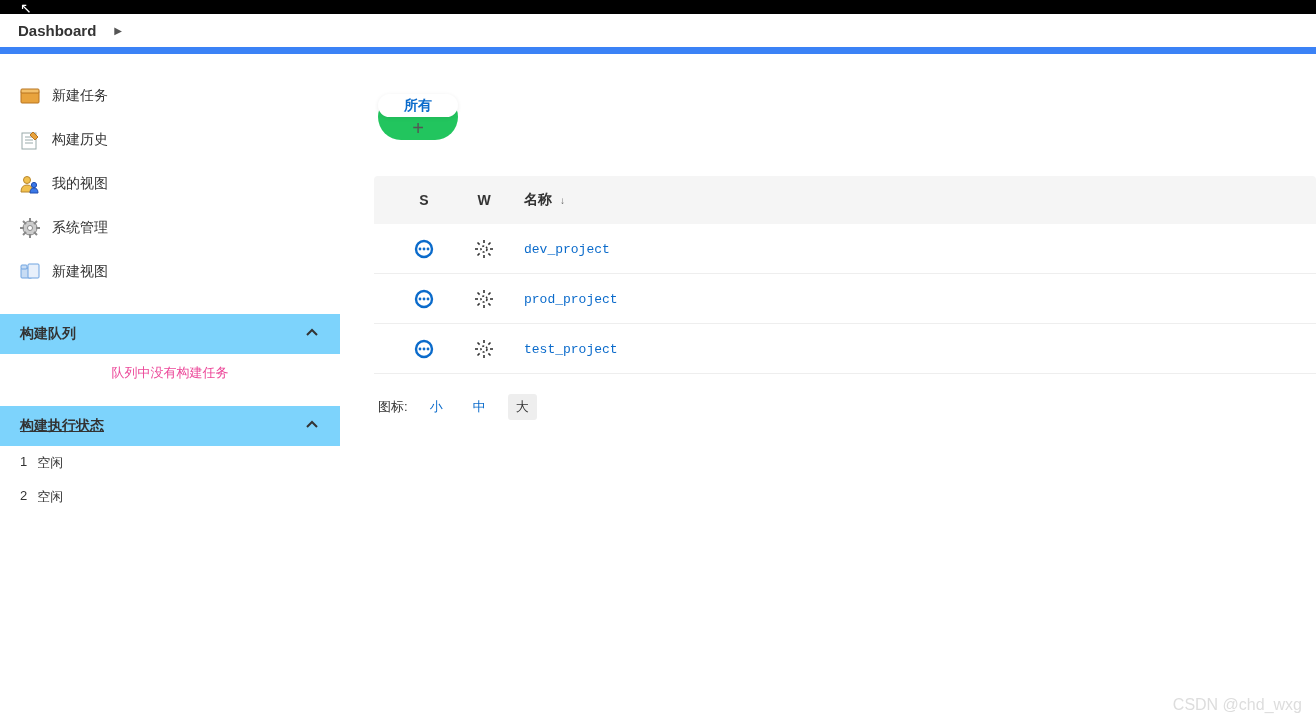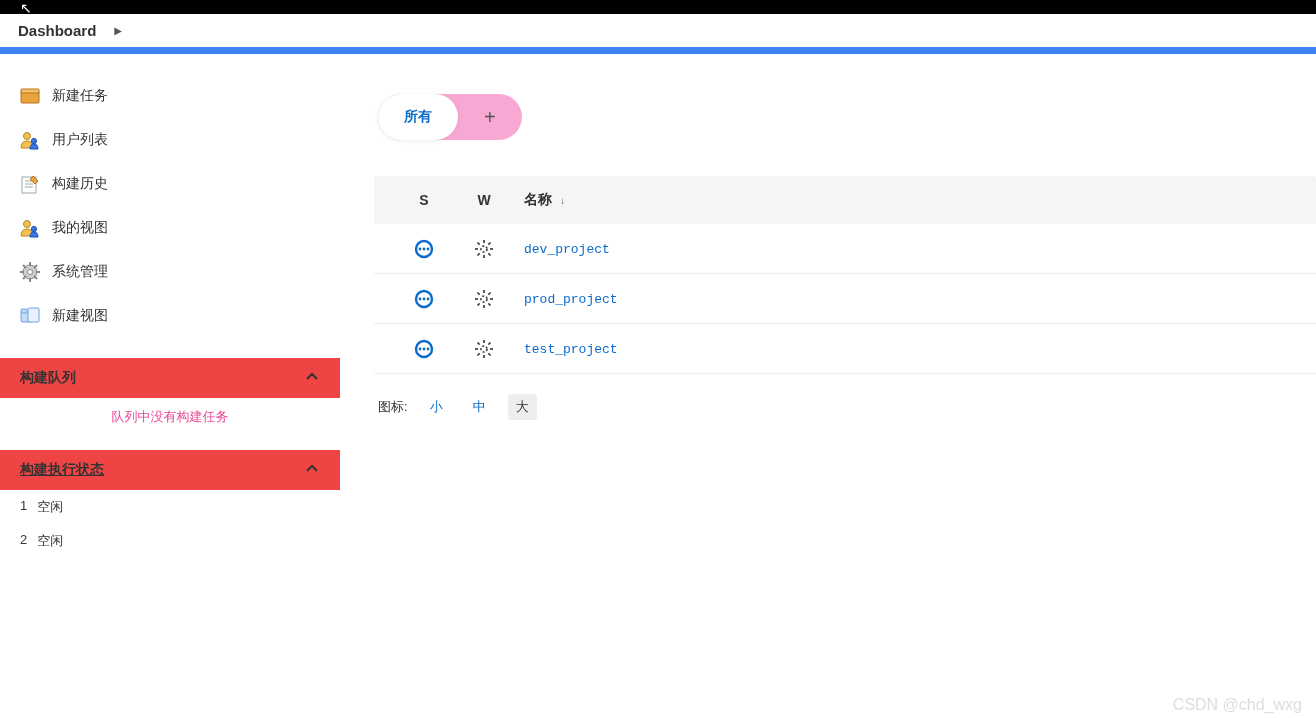--- a/index.html
+++ b/index.html
@@ -7,27 +7,27 @@
   .topbar { height: 14px; background: #000; }
   .topbar-arrow { position: absolute; left: 20px; top: 0; color: #fff; font-size: 14px; }
   .breadcrumb { height: 40px; border-bottom: 7px solid #3b82f6; display: flex; align-items: center; padding: 0 18px; }
   .breadcrumb-title { font-weight: bold; font-size: 15px; color: #333; }
   .breadcrumb-arrow { margin-left: 18px; color: #555; font-size: 10px; }
   .layout { display: flex; min-height: calc(100vh - 54px); }
   .sidebar { width: 340px; background: #fff; border-right: 0; padding-top: 20px; }
   .side-link { display: flex; align-items: center; height: 44px; padding: 0 20px; cursor: pointer; }
   .side-icon { width: 20px; height: 20px; margin-right: 12px; display: flex; align-items: center; justify-content: center; }
   .side-link-label { color: #333; font-size: 14px; }
-  .section-head { display: flex; align-items: center; justify-content: space-between; background: #ef4444; padding: 0 20px; height: 40px; font-weight: bold; cursor: pointer; margin-top: 20px; }
+  .section-head { display: flex; align-items: center; justify-content: space-between; background: #7dd3fc; padding: 0 20px; height: 40px; font-weight: bold; cursor: pointer; margin-top: 20px; }
   .section-head.first { margin-top: 20px; }
   .section-body { padding: 10px 20px 0 20px; font-size: 13px; color: #ec4899; text-align: center; }
   .exec-row { padding: 8px 20px; display: flex; gap: 10px; font-size: 13px; }
   .chev-icon svg { width: 16px; height: 16px; }
   .main { flex: 1; padding: 40px 0 0 0; }
-  .tabs { display: flex; align-items: center; background: #f9a8d4; border-radius: 24px; width: fit-content; margin-left: 4px; padding: 0; height: 46px; margin-bottom: 36px; }
+  .tabs { display: flex; align-items: center; background: #22c55e; border-radius: 24px; width: fit-content; margin-left: 4px; padding: 0; height: 46px; margin-bottom: 36px; flex-direction: column; }
   .tab { height: 46px; display: flex; align-items: center; justify-content: center; padding: 0 26px; border-radius: 24px; cursor: pointer; font-size: 14px; }
   .tab.active { background: #fff; color: #0b6bcb; font-weight: bold; box-shadow: 0 1px 4px rgba(0,0,0,0.08); }
   .tab-plus { color: #555; font-size: 20px; }
   .jobs-table { width: calc(100% + 0px); margin-left: 0; }
   .table-head { display: flex; align-items: center; background: #f5f5f5; border-radius: 4px 4px 0 0; height: 48px; padding: 0 20px; font-weight: bold; color: #333; }
   .col-s { width: 60px; text-align: center; }
   .col-w { width: 60px; text-align: center; }
   .col-name { flex: 1; padding-left: 10px; }
   .sort-arrow { font-size: 10px; margin-left: 4px; color: #666; }
   .table-row { display: flex; align-items: center; height: 50px; padding: 0 20px; border-bottom: 1px solid #eee; font-family: Liberation Mono, monospace; }
@@ -59,31 +59,20 @@
     <div class="side-link">
       <span class="side-icon">
         <svg viewBox="0 0 20 20">
             <rect x="1" y="5" width="18" height="12" rx="1" fill="#e8a33d" stroke="#b87420"></rect>
             <rect x="1" y="3" width="18" height="4" rx="1" fill="#f3c06b" stroke="#b87420"></rect>
           </svg>
       </span>
       <span class="side-link-label">新建任务</span>
     </div>
 
-    <div class="side-link">
-      <span class="side-icon">
-        <svg viewBox="0 0 20 20">
-            <circle cx="7" cy="6" r="3.5" fill="#f2c14e" stroke="#b8862b"></circle>
-            <path d="M1 18 Q1 11 7 11 Q13 11 13 18 Z" fill="#f2c14e" stroke="#b8862b"></path>
-            <circle cx="14" cy="11" r="2.6" fill="#3b78e7" stroke="#1f4db0"></circle>
-            <path d="M10 19 Q10 14 14 14 Q18 14 18 19 Z" fill="#3b78e7" stroke="#1f4db0"></path>
-          </svg>
-      </span>
-      <span class="side-link-label">用户列表</span>
-    </div>
 
     <div class="side-link">
       <span class="side-icon">
         <svg viewBox="0 0 20 20">
             <rect x="2" y="3" width="14" height="16" fill="#fff" stroke="#9aa"></rect>
             <line x1="5" y1="7" x2="13" y2="7" stroke="#9aa"></line>
             <line x1="5" y1="10" x2="13" y2="10" stroke="#9aa"></line>
             <line x1="5" y1="13" x2="13" y2="13" stroke="#9aa"></line>
             <path d="M13 2 L18 7 L15 10 L10 5 Z" fill="#e8a33d" stroke="#b87420"></path>
           </svg>

